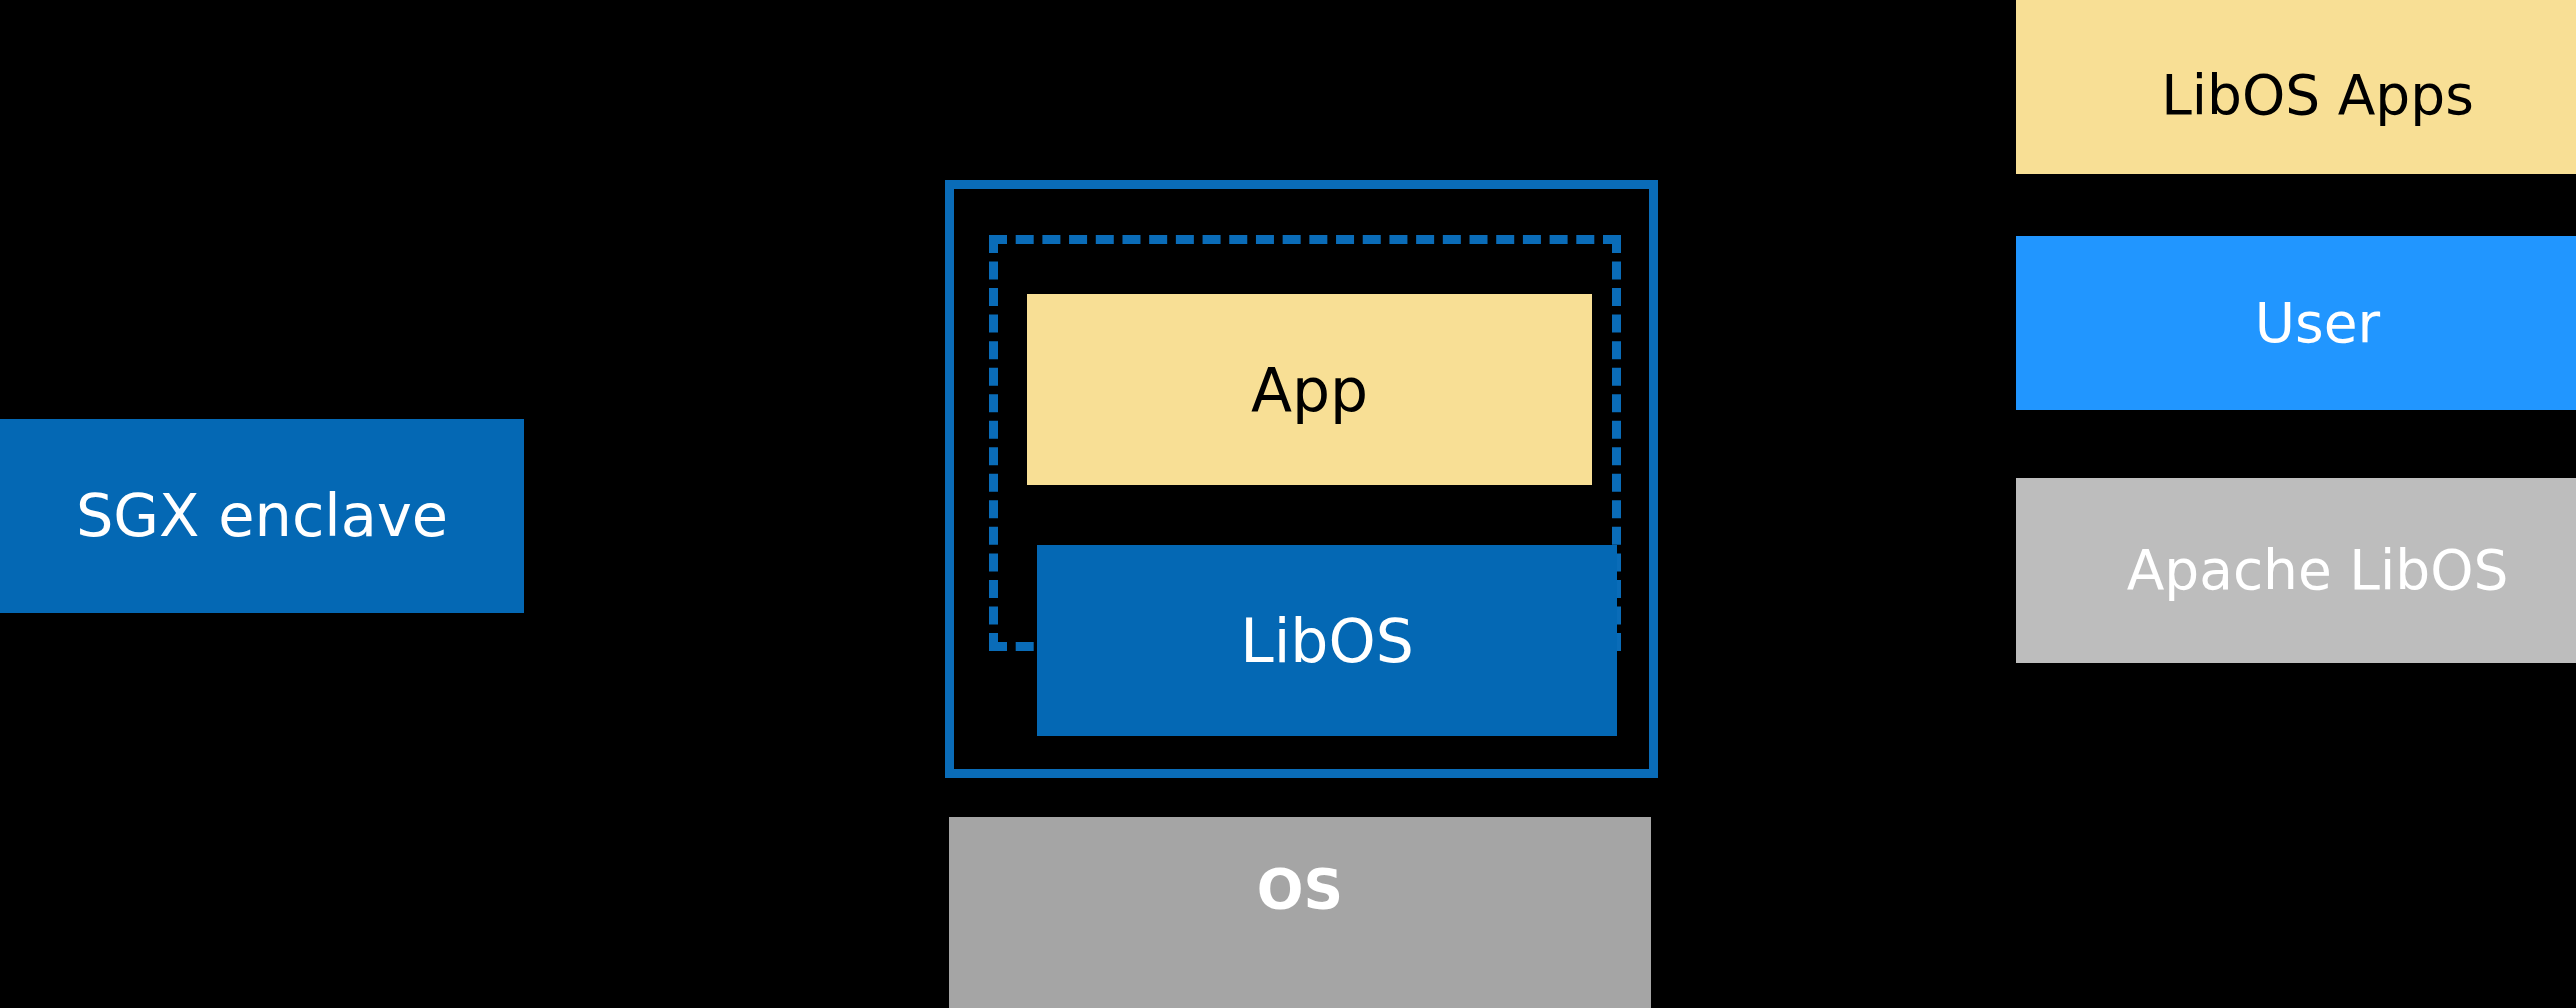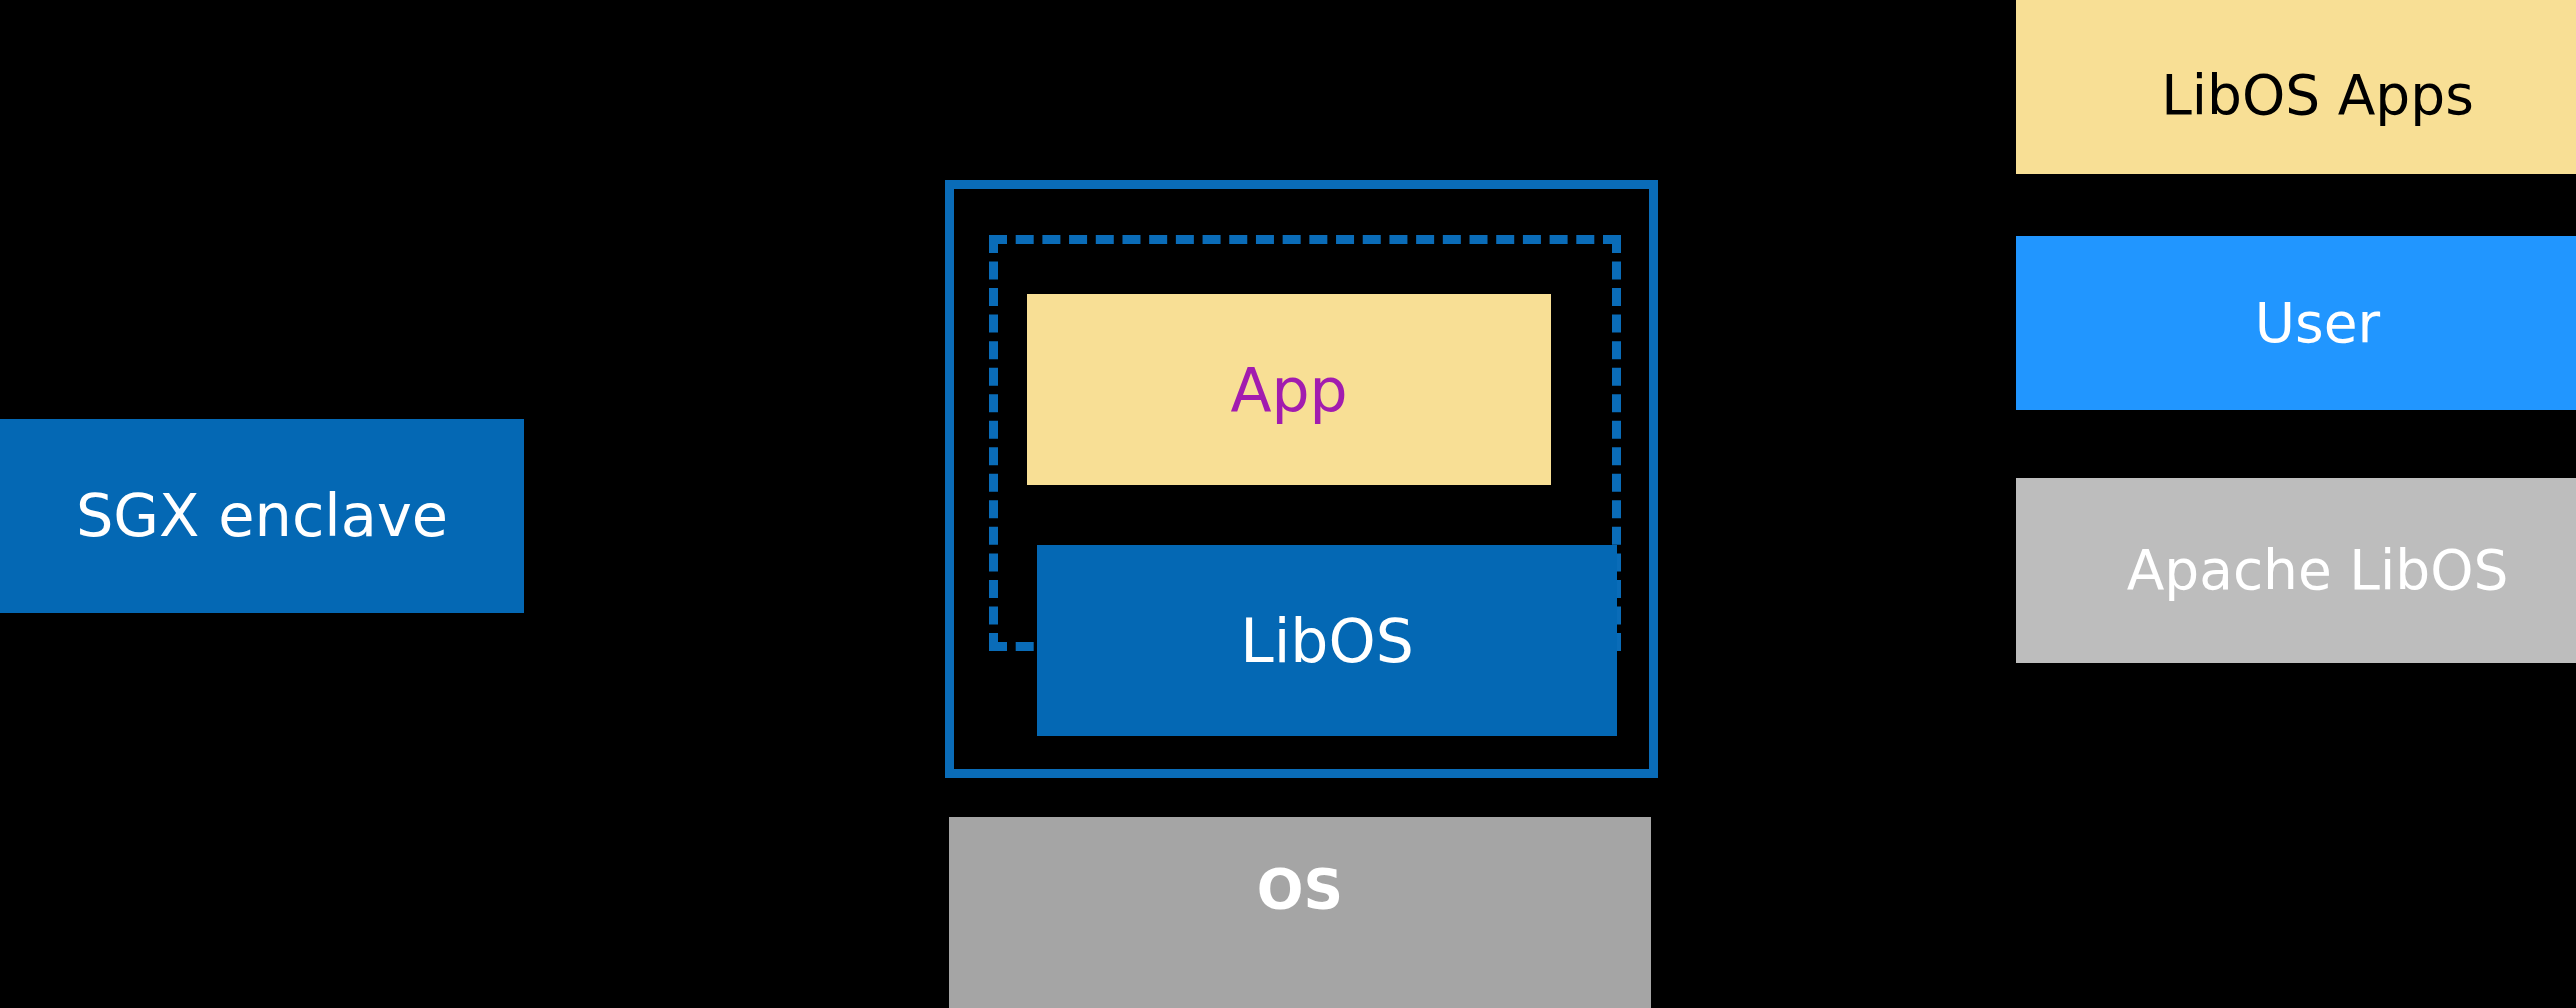--- a/index.html
+++ b/index.html
@@ -60,24 +60,24 @@
     width: 632px;
     height: 416px;
     border: 9.2px dashed #0A6CB8;
     background: transparent;
   }
 
   
   #app-box {
     left: 1027px;
     top: 294px;
-    width: 524px;
+    width: 565px;
     height: 191px;
     background: #F8DF95;
-    color: #a21caf;
+    color: #000000;
     font-size: 60px;
   }
 
   
   #libos-box {
     left: 1037px;
     top: 545px;
     width: 580px;
     height: 191px;
     background: #0468B4;

